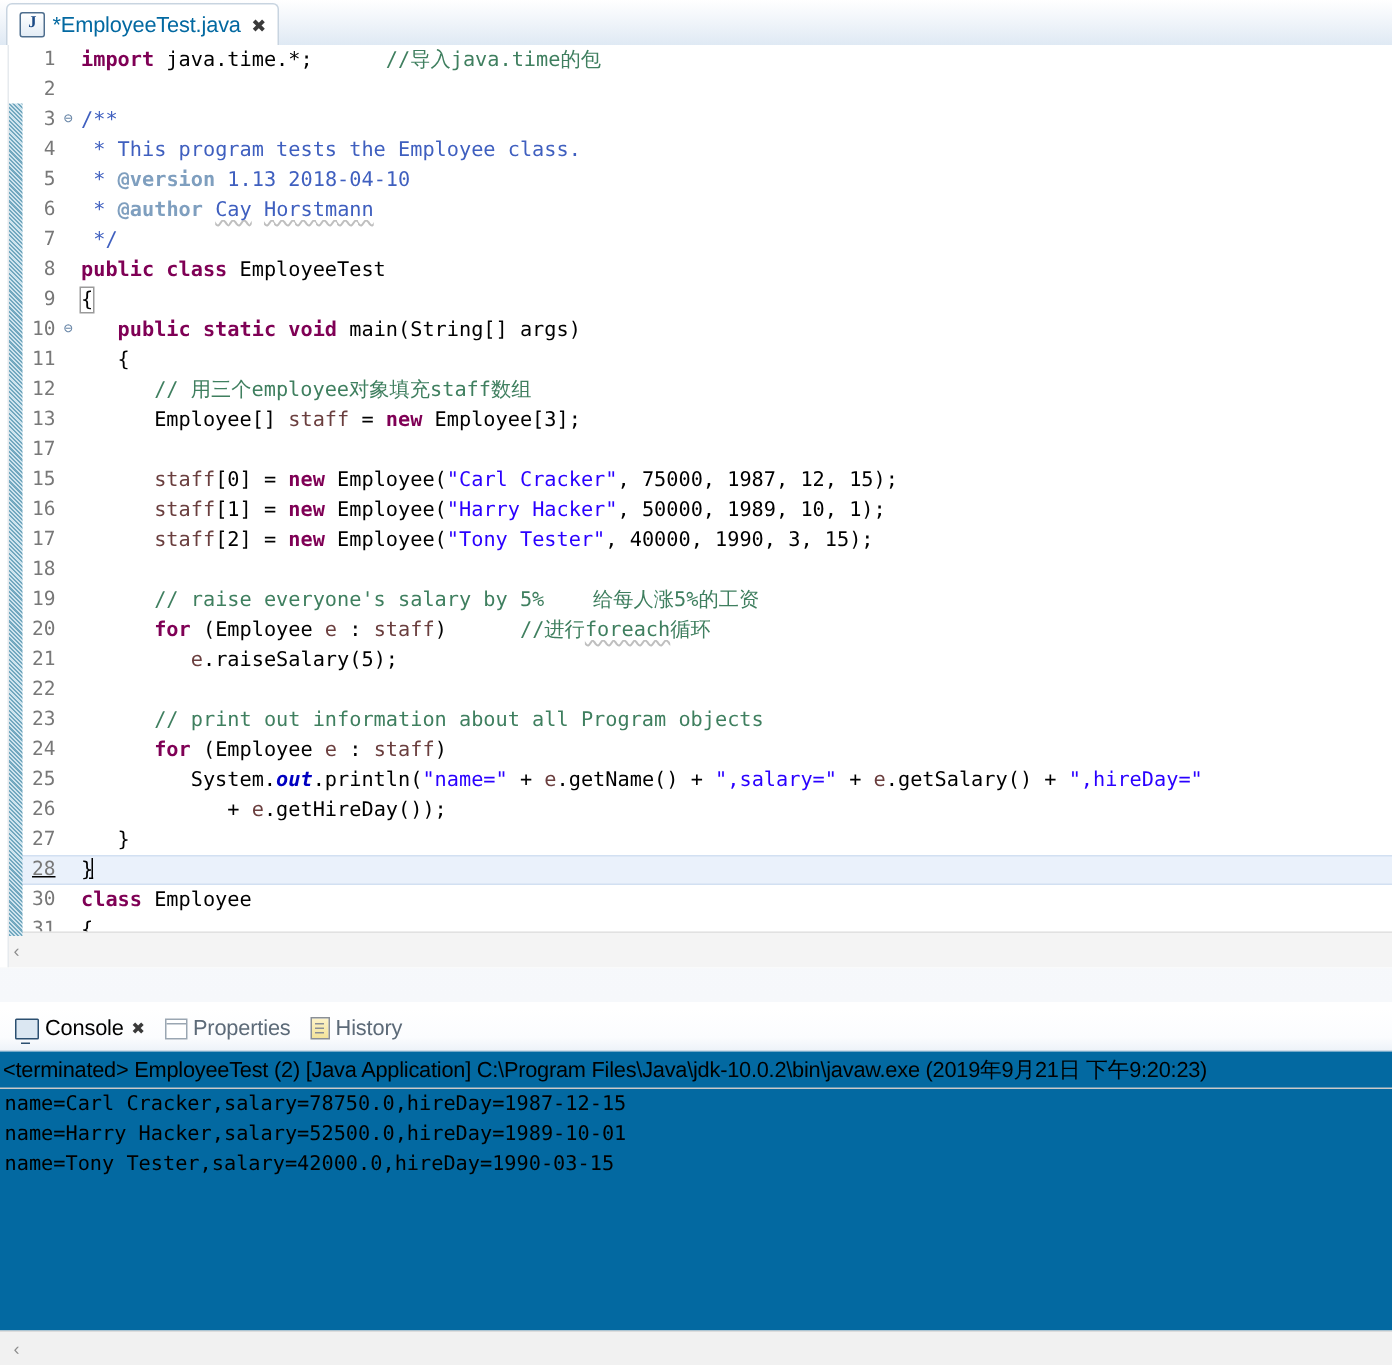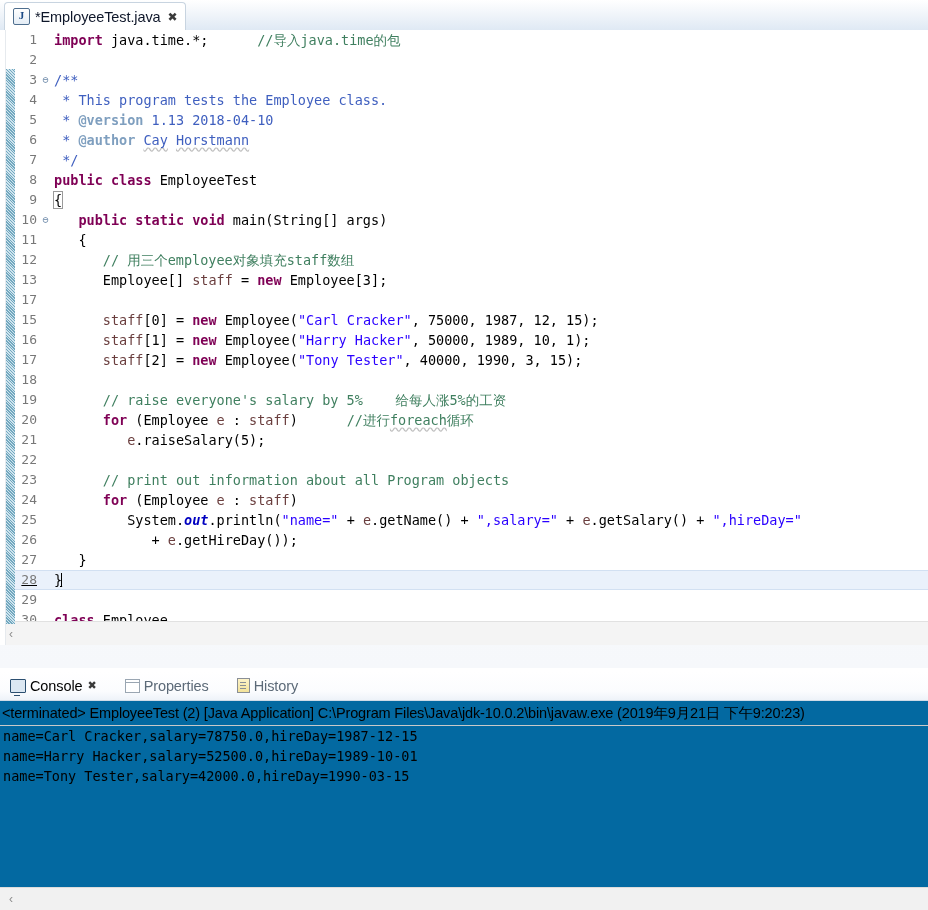--- a/index.html
+++ b/index.html
@@ -48,21 +48,21 @@
     padding: 0 7px 0 8px;
     background: #ffffff;
     border: 1px solid #c8d4e0;
     border-bottom: none;
     border-radius: 4px 4px 0 0;
     box-sizing: border-box;
     z-index: 3;
   }
   .tab-title {
     font-size: 14.5px;
-    color: #0f172a;
+    color: #0369a1;
     white-space: nowrap;
     letter-spacing: -0.1px;
   }
   .tab-close {
     font-size: 12px;
     color: #3a3a3a;
     line-height: 1;
     margin-left: 2px;
     cursor: pointer;
   }
@@ -243,21 +243,21 @@
     height: 238px;
     background: #ffffff;
   }
 
   .console-tabbar {
     position: relative;
     height: 28px;
     display: flex;
     align-items: center;
     padding-left: 6px;
-    gap: 18px;
+    gap: 3px;
     background: linear-gradient(to bottom, #ffffff 0%, #fbfcfe 70%, #eef3f9 100%);
     border-bottom: 1px solid #cfdbe7;
   }
   .ctab {
     display: flex;
     align-items: center;
     gap: 4px;
     padding: 2px 6px 3px 4px;
     font-size: 14.5px;
     white-space: nowrap;
@@ -393,21 +393,20 @@
             <div class="line"><span class="ln">19</span><span class="fold"></span><span class="code-text">      <span class="cmt">// raise everyone's salary by 5%    给每人涨5%的工资</span></span></div>
             <div class="line"><span class="ln">20</span><span class="fold"></span><span class="code-text">      <span class="kw">for</span> (Employee <span class="loc">e</span> : <span class="loc">staff</span>)      <span class="cmt">//进行<span class="spell">foreach</span>循环</span></span></div>
             <div class="line"><span class="ln">21</span><span class="fold"></span><span class="code-text">         <span class="loc">e</span>.raiseSalary(5);</span></div>
             <div class="line"><span class="ln">22</span><span class="fold"></span><span class="code-text"></span></div>
             <div class="line"><span class="ln">23</span><span class="fold"></span><span class="code-text">      <span class="cmt">// print out information about all Program objects</span></span></div>
             <div class="line"><span class="ln">24</span><span class="fold"></span><span class="code-text">      <span class="kw">for</span> (Employee <span class="loc">e</span> : <span class="loc">staff</span>)</span></div>
             <div class="line"><span class="ln">25</span><span class="fold"></span><span class="code-text">         System.<span class="fld">out</span>.println(<span class="str">"name="</span> + <span class="loc">e</span>.getName() + <span class="str">",salary="</span> + <span class="loc">e</span>.getSalary() + <span class="str">",hireDay="</span></span></div>
             <div class="line"><span class="ln">26</span><span class="fold"></span><span class="code-text">            + <span class="loc">e</span>.getHireDay());</span></div>
             <div class="line"><span class="ln">27</span><span class="fold"></span><span class="code-text">   }</span></div>
             <div class="line hl"><span class="ln">28</span><span class="fold"></span><span class="code-text">}<span class="caret"></span></span></div>
-            <div class="line"><span class="ln">29</span><span class="fold"></span><span class="code-text"></span></div>
             <div class="line"><span class="ln">30</span><span class="fold"></span><span class="code-text"><span class="kw">class</span> Employee</span></div>
             <div class="line"><span class="ln">31</span><span class="fold"></span><span class="code-text">{</span></div>
           </div>
       </div>
 
       <div class="editor-hscroll">
         <span class="hs-arrow">‹</span>
         <span class="hs-track"></span>
       </div>
     </div>

